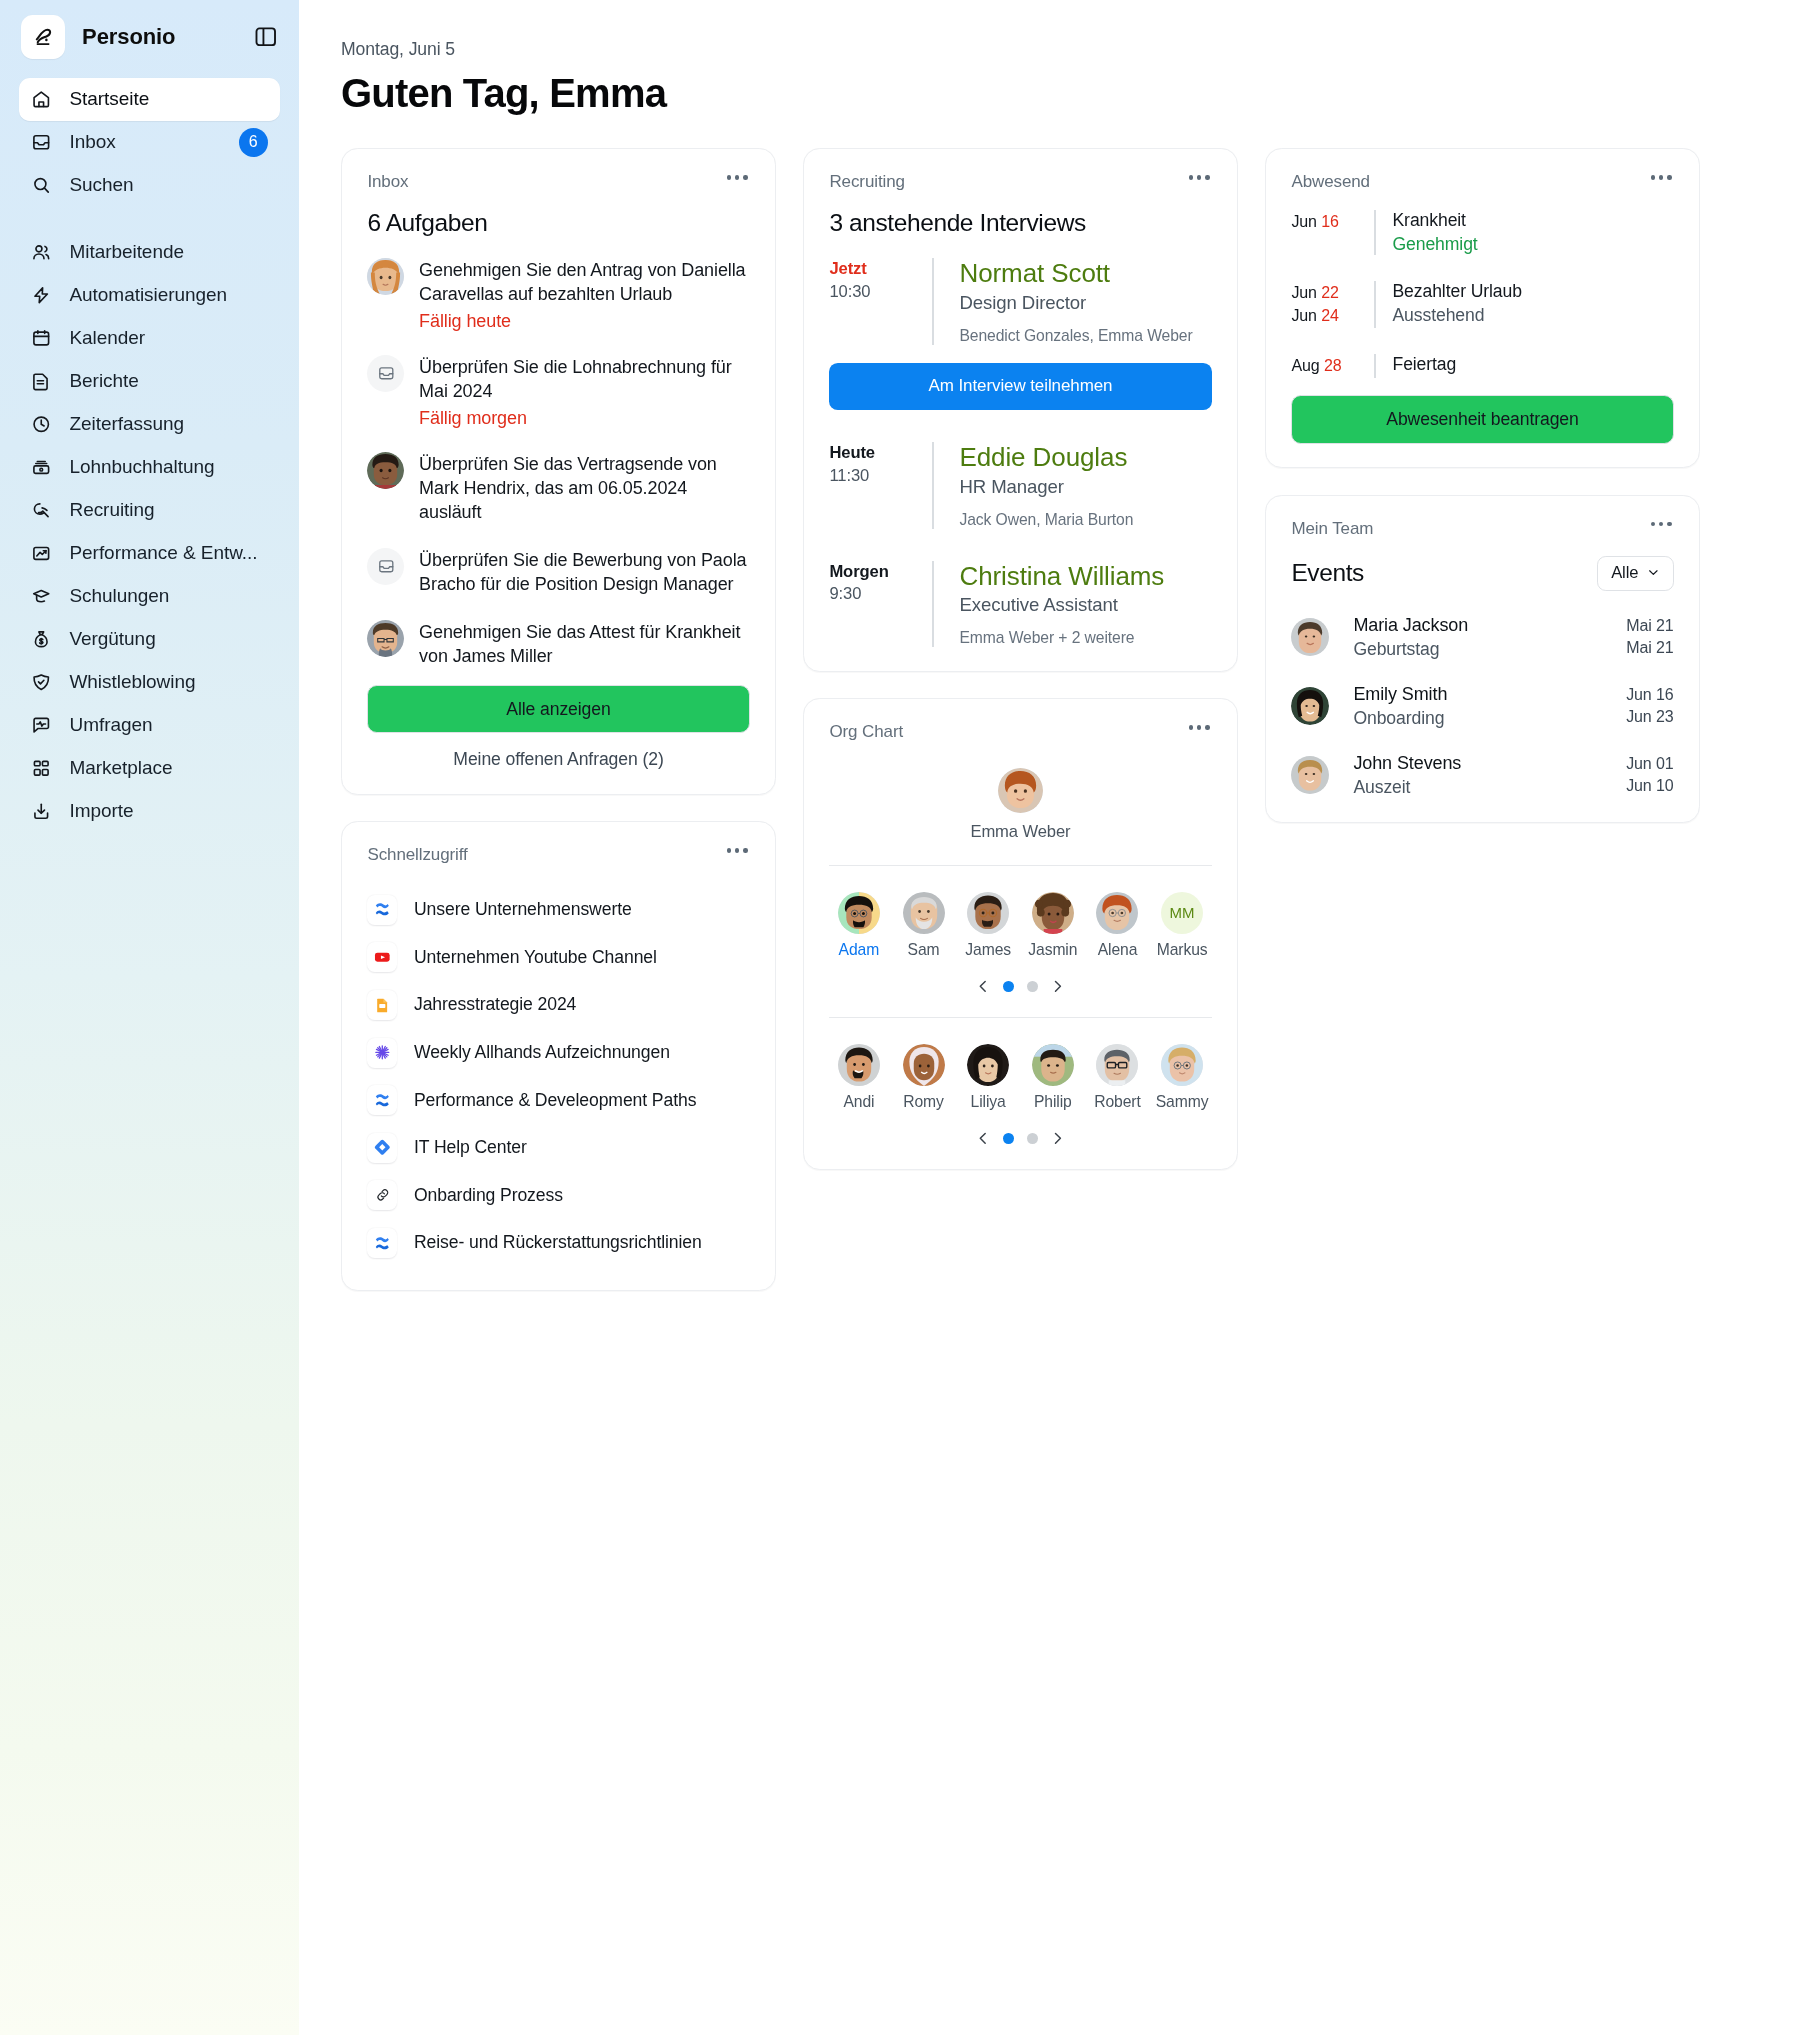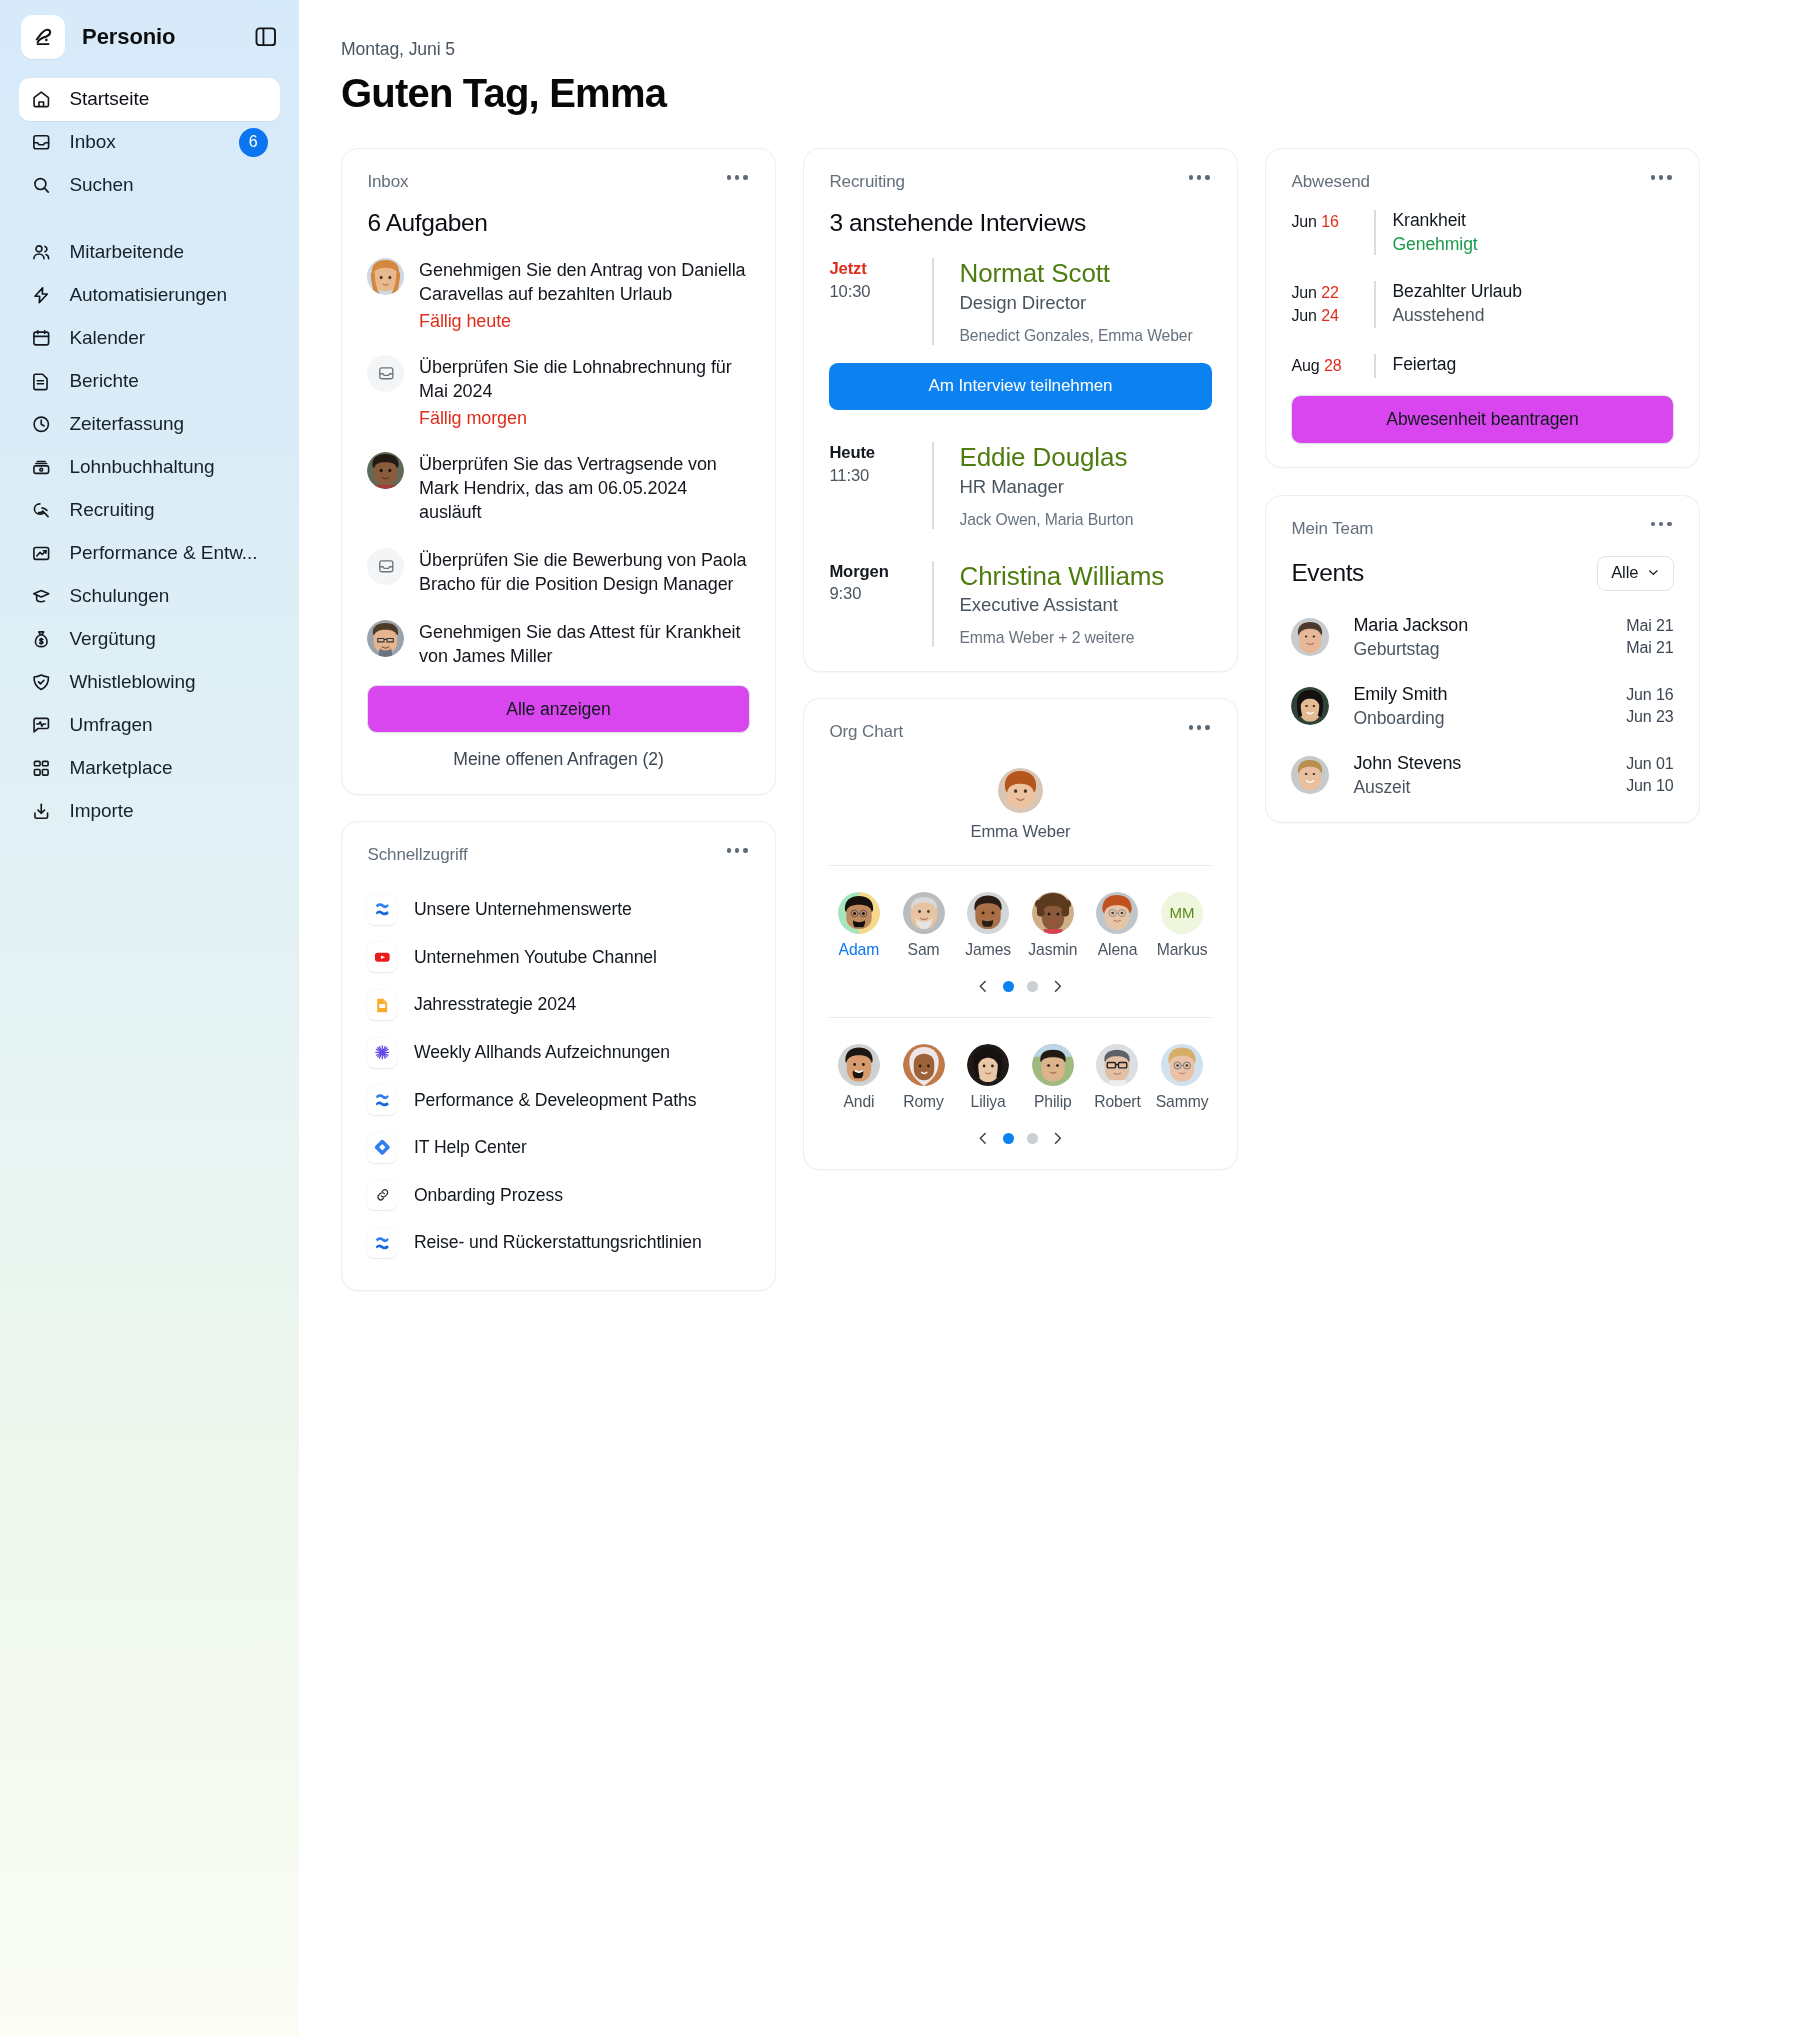--- a/index.html
+++ b/index.html
@@ -77,21 +77,21 @@
     width: 37px; height: 37px; border-radius: 50%; flex: 0 0 37px; background: #f4f5f6;
     display: flex; align-items: center; justify-content: center;
   }
   .task-body { padding-top: 1px; }
   .task-text { font-size: 18px; line-height: 1.32; color: #13181e; letter-spacing: -0.1px; }
   .task-due { font-size: 18px; color: #e02d1b; margin-top: 3.9px; letter-spacing: -0.1px; }
 
   .btn-outline {
     display: block; width: 100%; text-align: center;
     border: 1px solid #dfe2e6; border-radius: 9.8px;
-    padding: 12.7px 0; font-size: 17.6px; color: #13181e; background: #d946ef;
+    padding: 12.7px 0; font-size: 17.6px; color: #13181e; background: #22c55e;
     cursor: pointer; letter-spacing: -0.1px; font-family: inherit;
   }
   .link-center { display: block; text-align: center; font-size: 17.6px; color: #3c4753; margin-top: 15.7px; cursor: pointer; letter-spacing: -0.1px; }
 
   
   .qa-list { margin-top: 20.5px; }
   .qa-item { display: flex; align-items: center; gap: 16.6px; padding: 8.8px 0; cursor: pointer; }
   .qa-ico {
     width: 30px; height: 30px; flex: 0 0 30px; background: #fff; border-radius: 7.8px;
     display: flex; align-items: center; justify-content: center; box-shadow: 0 0.5px 1.5px rgba(16,24,40,.10);

